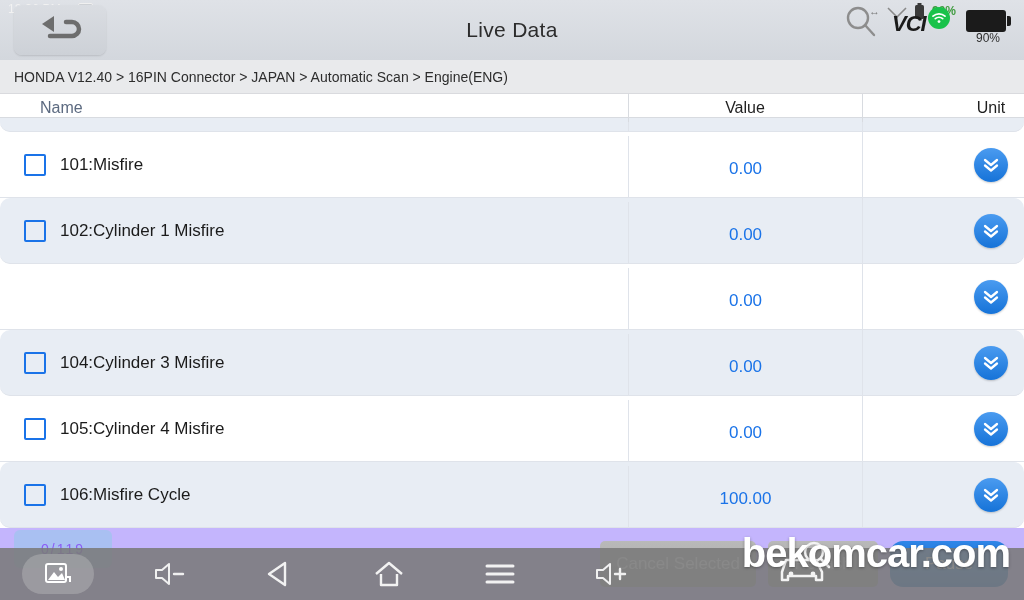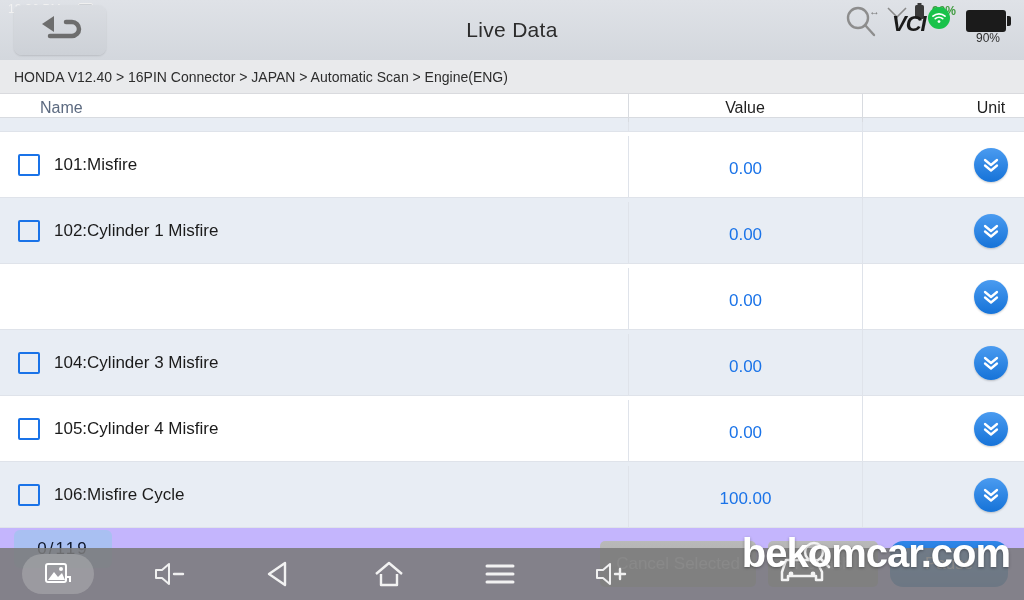--- a/index.html
+++ b/index.html
@@ -130,24 +130,24 @@
     overflow: hidden;
     background: #fff;
   }
   .list-inner { position: absolute; top: -28px; left: 0; width: 1024px; }
   .row {
     position: relative;
     width: 1024px; height: 66px;
     border-bottom: 1px solid #dfe3ea;
     background: #ffffff;
   }
-  .row.alt { background: #e8edf4; }
+  .row.alt { background: #e8edf4; border-radius: 10px; }
   .cell-name {
     position: absolute; left: 0; top: 0; width: 628px; height: 66px;
-    display: flex; align-items: center; padding-left: 18px; gap: 14px;
+    display: flex; align-items: center; padding-left: 24px; gap: 14px;
   }
   .cbx {
     width: 22px; height: 22px;
     border: 2px solid #1a73e8; border-radius: 2px;
     background: transparent; flex: none; cursor: pointer;
   }
   .nm { font-size: 17px; color: #1b1b1b; }
   .cell-val {
     position: absolute; left: 628px; top: 4px; width: 234px; height: 66px;
     display: flex; align-items: center; justify-content: center;
@@ -188,21 +188,21 @@
   }
   .btn.blue {
     background: linear-gradient(180deg,#2f86e8 0%, #1565c8 100%);
     color: #ffffff; min-width: 118px; border-radius: 13px;
   }
   .progress-chip {
     position: absolute; left: 14px; bottom: 32px;
     width: 98px; height: 38px; border-radius: 6px;
     background: rgba(158,197,237,.72);
     display: flex; align-items: center; justify-content: center;
-    font-size: 17px; color: #0f172a; letter-spacing: 2px;
+    font-size: 14px; color: #8b5cf6; letter-spacing: 2px;
   }
 
   
   .navbar {
     position: absolute; left: 0; bottom: 0;
     width: 1024px; height: 52px;
     background: rgba(122,122,122,.88);
     display: flex; align-items: center;
   }
   .nav-ico {

